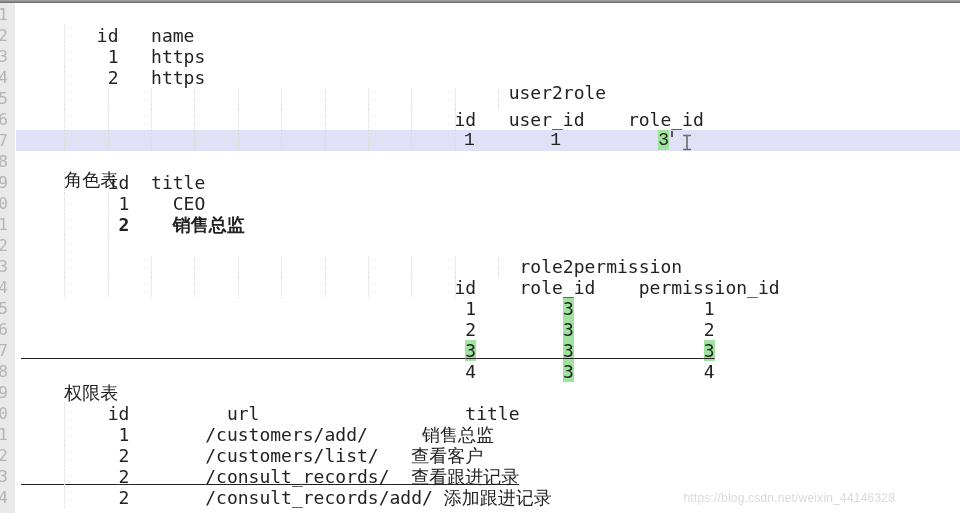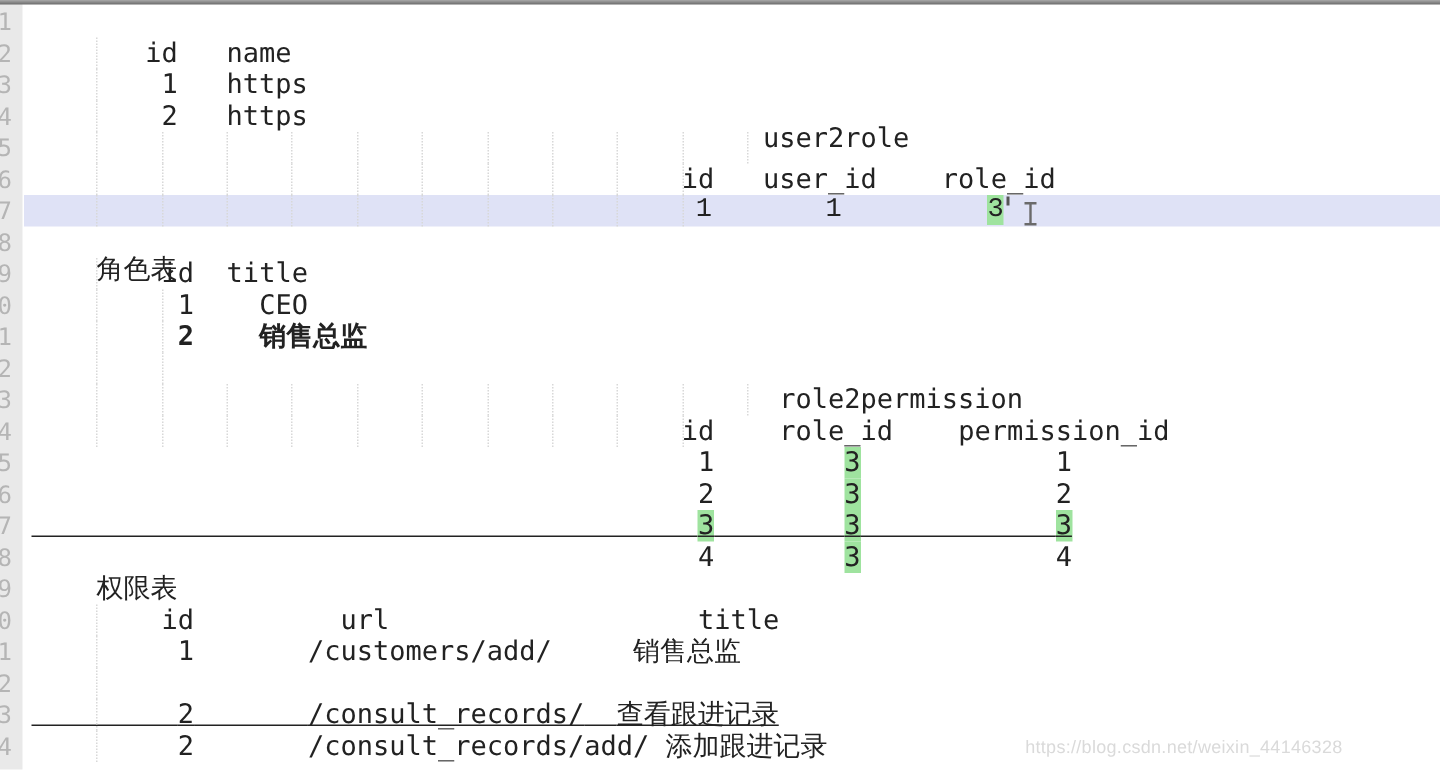--- a/index.html
+++ b/index.html
@@ -193,20 +193,21 @@
       <div class="code-line" style="top: 214px; font-weight: bold;">         <span>2</span>    <span>销售总监</span></div>
       <div class="code-line" style="top: 256px;">                                              <span>role2permission</span></div>
       <div class="code-line" style="top: 277px;">                                        <span>id</span>    <span>role_id</span>    <span>permission_id</span></div>
       <div class="code-line" style="top: 298px;">                                         <span>1</span>        <span class="hl">3</span>            <span>1</span></div>
       <div class="code-line" style="top: 319px;">                                         <span>2</span>        <span class="hl">3</span>            <span>2</span></div>
       <div class="code-line" style="top: 340px; text-decoration: underline;">                                         <span class="hl">3</span>        <span class="hl">3</span>            <span class="hl">3</span></div>
       <div class="code-line" style="top: 361px;">                                         <span>4</span>        <span class="hl">3</span>            <span>4</span></div>
       <div class="code-line" style="top: 403px;">        <span>id</span>         <span>url</span>                   <span>title</span></div>
       <div class="code-line" style="top: 382px;">    <span>权限表</span></div>
       <div class="code-line" style="top: 424px;">         <span>1</span>       <span>/customers/add/</span>     <span>销售总监</span></div>
+      <div class="code-line" style="top: 445px;">         <span>2</span>       <span>/customers/list/</span>   <span>查看客户</span></div>
       <div class="code-line" style="top: 466px; text-decoration: underline;">         <span>2</span>       <span>/consult_records/</span>  <span>查看跟进记录</span></div>
       <div class="code-line" style="top: 487px;">         <span>2</span>       <span>/consult_records/add/</span> <span>添加跟进记录</span></div>
     </div>
   <div id="text-caret" style="left: 671px; top: 131px;"></div>
   <svg id="i-beam" width="12" height="17" viewBox="0 0 12 17" style="left: 681px; top: 134px;">
     <path d="M2 1.5 H10 M6 1.5 V15.5 M2 15.5 H10" stroke="#6a6a6a" stroke-width="1.6" fill="none"></path>
   </svg>
   <div id="watermark">https://blog.csdn.net/weixin_44146328</div>
 </div>
 

